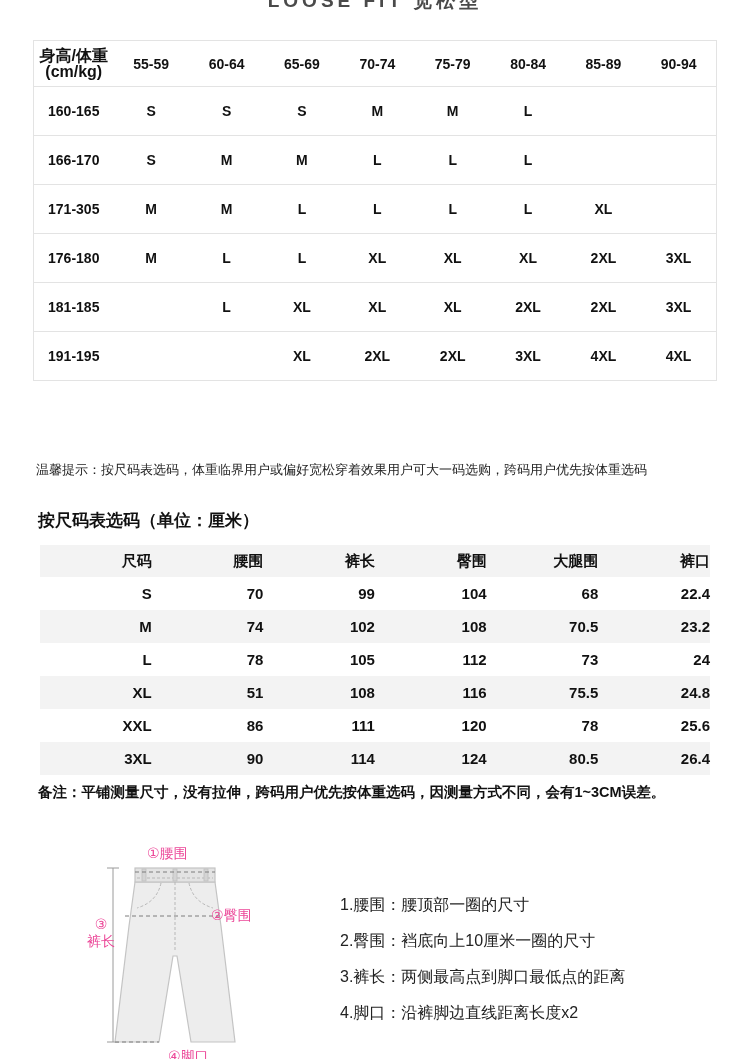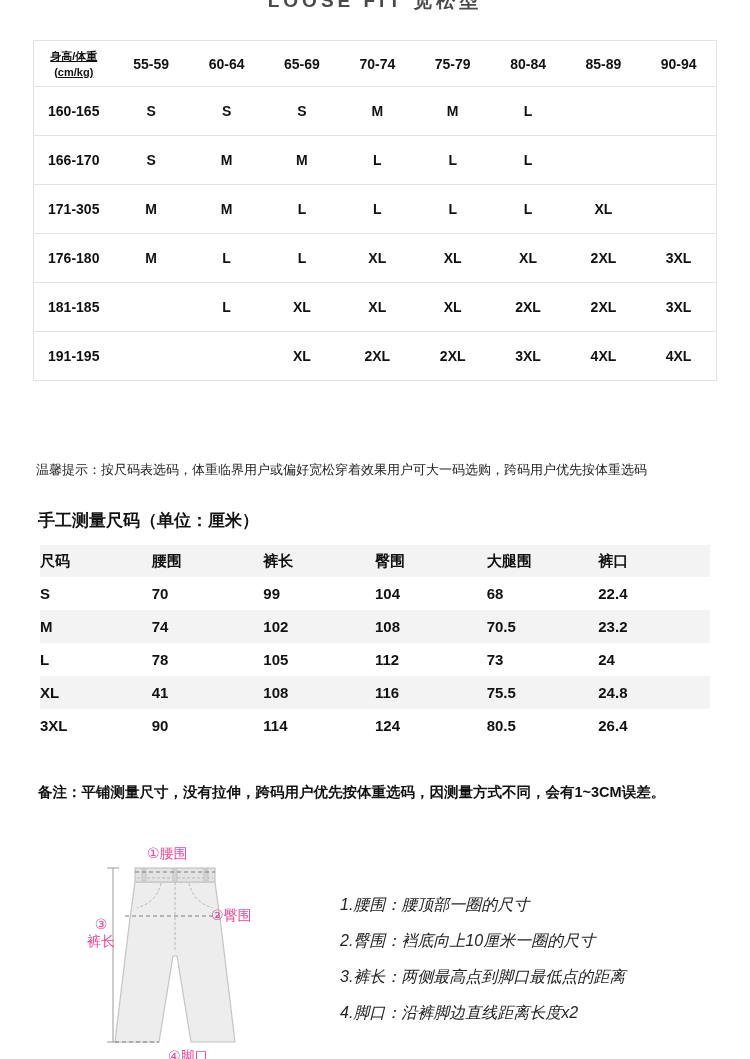--- a/index.html
+++ b/index.html
@@ -25,39 +25,39 @@
     border-collapse:collapse; table-layout:fixed;
     border:1px solid #e3e3e3;
   }
   .size-table th, .size-table td {
     border-top:1px solid #e3e3e3;
     text-align:center; vertical-align:middle;
     font-size:14px; font-weight:700; color:#111;
     height:49px; padding:0;
   }
   .size-table thead th { height:46px; border-top:none; }
-  .size-table th.corner { width:80px; font-size:11px; line-height:16px;text-decoration:underline; }
+  .size-table th.corner { width:80px; font-size:16px; line-height:16px; }
 
   .tip {
     position:absolute; left:36px; top:461px; width:695px;
     font-size:13px; color:#222; white-space:nowrap;
   }
 
   .section-title {
     position:absolute; left:38px; top:509px;
     font-size:17px; font-weight:700; color:#111;
   }
 
   
   .measure-table {
     position:absolute; left:40px; top:545px; width:670px;
     border-collapse:collapse; table-layout:fixed;
   }
   .measure-table th, .measure-table td {
-    text-align:left; vertical-align:middle;
+    text-align:right; vertical-align:middle;
     font-size:15px; font-weight:700; color:#111;
     height:33px; padding:0;
   }
   .measure-table thead th { height:32px; }
   .measure-table thead tr { background:#f3f3f3; }
   .measure-table tbody tr:nth-child(even) { background:#f3f3f3; }
 
   .note {
     position:absolute; left:38px; top:783px;
     font-size:14.5px; font-weight:700; color:#111; white-space:nowrap;
@@ -65,21 +65,21 @@
 
   
   .pants-svg { position:absolute; left:85px; top:856px; }
   .lbl { position:absolute; font-size:14px; color:#ec4899; white-space:nowrap; }
   .lbl-waist  { left:147px; top:845px; }
   .lbl-hip    { left:211px; top:907px; }
   .lbl-length { left:84px;  top:916px; width:34px; text-align:center; line-height:17px; }
   .lbl-hem    { left:168px; top:1048px; }
 
   .notes { position:absolute; left:340px; top:894px; font-size:16px; color:#222; }
-  .notes div { height:22px; line-height:22px; margin-bottom:14px; white-space:nowrap;font-style:italic; }
+  .notes div { height:22px; line-height:22px; margin-bottom:14px; white-space:nowrap; }
 </style>
 </head>
 <body>
 
 <div>
 
   <div class="banner">LOOSE FIT 宽松型</div>
 
   <table class="size-table">
     <thead>
@@ -163,21 +163,21 @@
           <td>2XL</td>
           <td>3XL</td>
           <td>4XL</td>
           <td>4XL</td>
         </tr>
       </tbody>
   </table>
 
   <div class="tip">温馨提示：按尺码表选码，体重临界用户或偏好宽松穿着效果用户可大一码选购，跨码用户优先按体重选码</div>
 
-  <div class="section-title">手工测量尺码（单位：厘米）</div>
+  <div class="section-title">按尺码表选码（单位：厘米）</div>
 
   <table class="measure-table">
     <thead>
         <tr>
           <th>尺码</th>
           <th>腰围</th>
           <th>裤长</th>
           <th>臀围</th>
           <th>大腿围</th>
           <th>裤口</th>
@@ -203,25 +203,33 @@
         <tr>
           <th>L</th>
           <td>78</td>
           <td>105</td>
           <td>112</td>
           <td>73</td>
           <td>24</td>
         </tr>
         <tr>
           <th>XL</th>
-          <td>41</td>
+          <td>51</td>
           <td>108</td>
           <td>116</td>
           <td>75.5</td>
           <td>24.8</td>
+        </tr>
+        <tr>
+          <th>XXL</th>
+          <td>86</td>
+          <td>111</td>
+          <td>120</td>
+          <td>78</td>
+          <td>25.6</td>
         </tr>
         <tr>
           <th>3XL</th>
           <td>90</td>
           <td>114</td>
           <td>124</td>
           <td>80.5</td>
           <td>26.4</td>
         </tr>
       </tbody>

